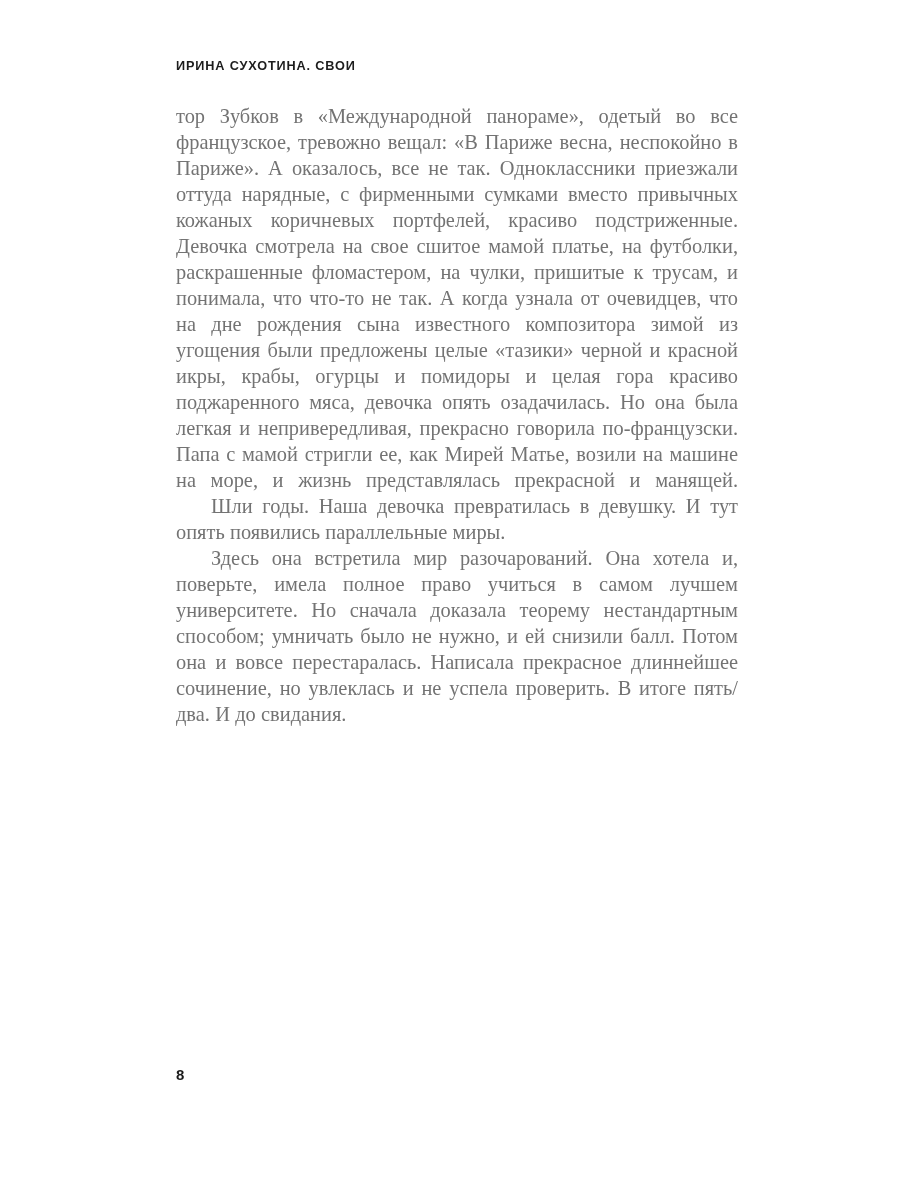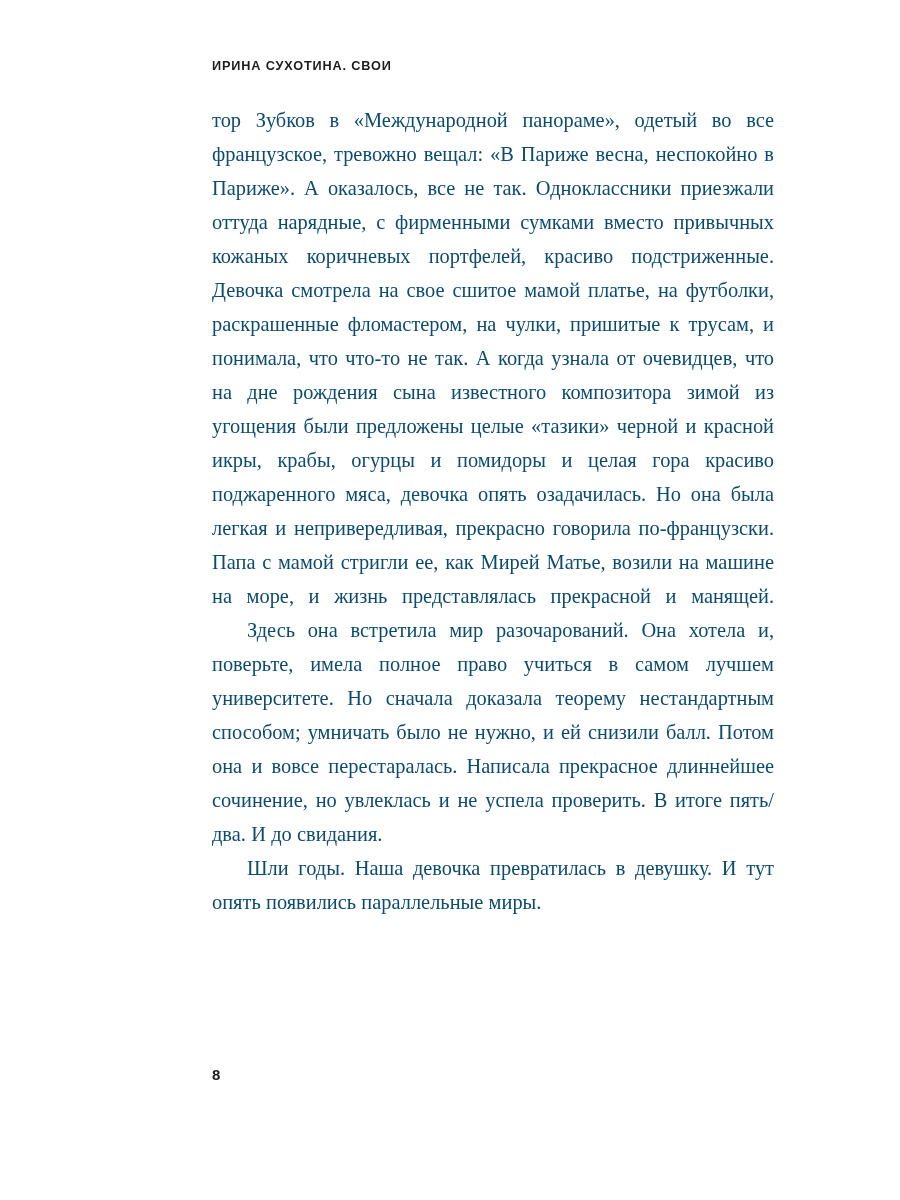--- a/index.html
+++ b/index.html
@@ -13,21 +13,20 @@
     color: #161616;
   }
 
   #page {
     position: relative;
     width: 748px;
     height: 1200px;
     background: #ffffff;
     overflow: hidden;
     box-sizing: border-box;
-    margin-left: 36px;
   }
 
   
   .running-head {
     position: absolute;
     left: 176px;
     top: 58px;
     font-family: "Liberation Sans", "DejaVu Sans", sans-serif;
     font-size: 13.5px;
     font-weight: 700;
@@ -43,24 +42,24 @@
   .text-block {
     position: absolute;
     left: 176px;
     top: 103px;
     width: 562px;
   }
 
   .para {
     margin: 0;
     font-size: 20.4px;
-    line-height: 34px;
+    line-height: 26px;
     text-align: justify;
     text-justify: inter-word;
-    color: #0c4a6e;
+    color: #737373;
     hyphens: manual;
     -webkit-hyphens: manual;
     word-spacing: 0.2px;
   }
 
   .para.indent {
     text-indent: 35px;
   }
 
   
@@ -83,22 +82,22 @@
 <body>
 
 <div id="page">
 
   <div class="running-head">ИРИНА СУХОТИНА. СВОИ</div>
 
   <div class="text-block">
 
     <p class="para justify-last">тор Зубков в «Международной панораме», одетый во все французское, тревожно вещал: «В Париже весна, неспокойно в Париже». А оказалось, все не так. Одноклассники приезжали оттуда нарядные, с фирменными сумками вместо привычных кожаных коричневых портфелей, красиво подстриженные. Девочка смотрела на свое сшитое мамой платье, на футболки, раскрашенные фломастером, на чулки, пришитые к трусам, и понимала, что что-то не так. А когда узнала от очевидцев, что на дне рождения сына известного композитора зимой из угощения были предложены целые «тазики» черной и красной икры, крабы, огурцы и помидоры и целая гора красиво поджаренного мяса, девочка опять озадачилась. Но она была легкая и непривередливая, прекрасно говорила по-французски. Папа с мамой стригли ее, как Мирей Матье, возили на машине на море, и жизнь представлялась прекрасной и манящей.</p>
 
+    <p class="para indent">Шли годы. Наша девочка превратилась в девушку. И тут опять появились параллельные миры.</p>
+
     <p class="para indent">Здесь она встретила мир разочарований. Она хотела и, поверьте, имела полное право учиться в самом лучшем университете. Но сначала доказала теорему нестандартным способом; умничать было не нужно, и ей снизили балл. Потом она и вовсе перестаралась. Написала прекрасное длиннейшее сочинение, но увлеклась и не успела проверить. В итоге пять/два. И до свидания.</p>
-
-    <p class="para indent">Шли годы. Наша девочка превратилась в девушку. И тут опять появились параллельные миры.</p>
 
 
   </div>
 
   <div class="folio">8</div>
 
 </div>
 
 </body></html>

